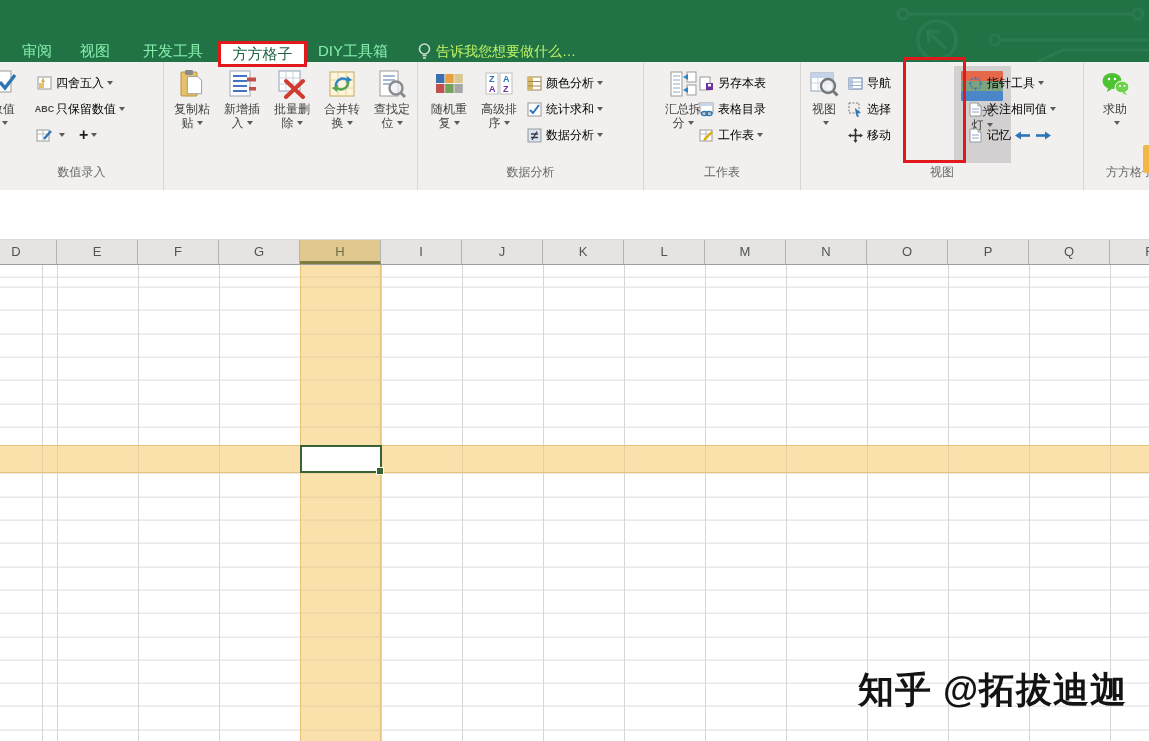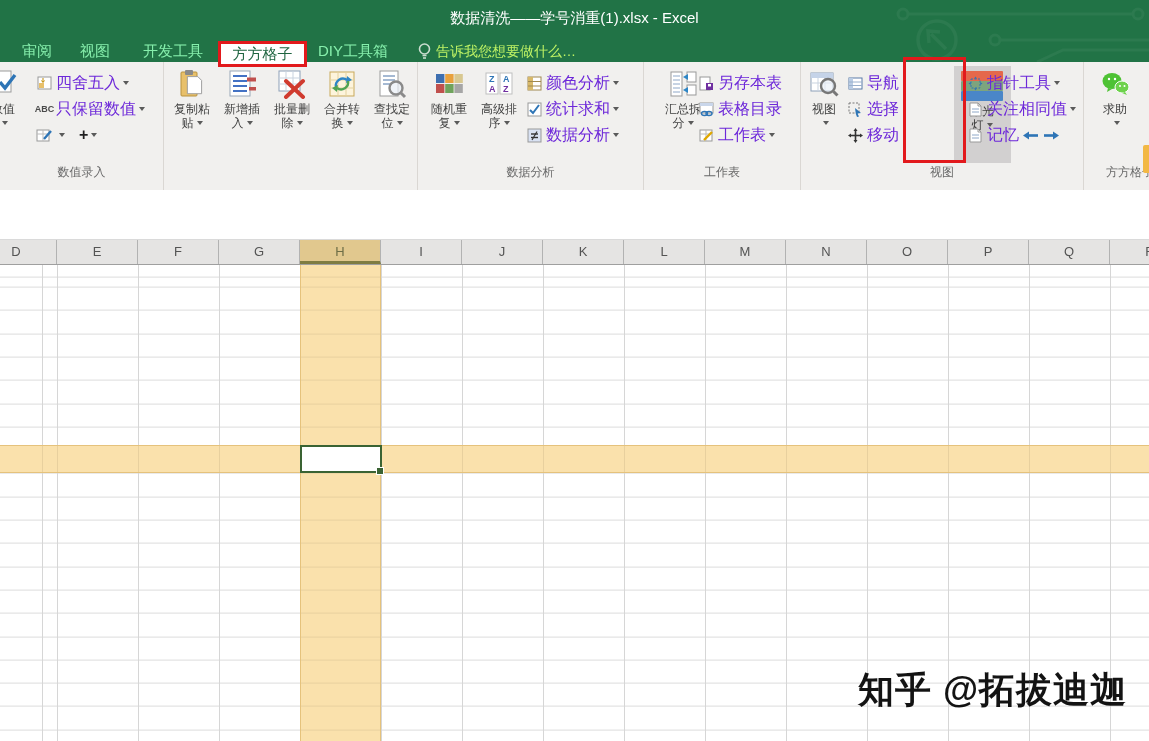--- a/index.html
+++ b/index.html
@@ -21,21 +21,21 @@
   .grp{position:absolute;top:0;height:128px;border-right:1px solid #DAD7D3;}
   .grplabel{position:absolute;bottom:9px;left:0;right:0;text-align:center;font-size:12px;color:#696969;white-space:nowrap;}
   .bigbtn{position:absolute;top:4px;display:flex;flex-direction:column;align-items:center;width:50px;cursor:default;}
   .bicon{height:36px;display:flex;align-items:center;justify-content:center;}
   .bl{font-size:12px;line-height:14px;color:#3F3F3F;white-space:nowrap;}
   .cr{display:inline-block;width:0;height:0;border-left:3.5px solid transparent;border-right:3.5px solid transparent;
       border-top:4px solid #5A5A5A;margin-left:3px;vertical-align:2px;}
   .scol{position:absolute;top:8px;}
   .srow{display:flex;align-items:center;height:26px;white-space:nowrap;cursor:default;}
   .sicon{width:17px;height:16px;margin-right:3px;display:inline-flex;align-items:center;justify-content:center;}
-  .sl{font-size:16px;color:#6d28d9;}
+  .sl{font-size:12px;color:#000000;}
   .abc{font-size:9px;font-weight:bold;color:#4A4A4A;letter-spacing:0;text-align:center;}
   .plus{font-size:16px;font-weight:bold;color:#1F1F1F;}
   .spot-bg{position:absolute;background:#D2D0D0;margin-left:48px;}
   .spot-stripes{width:42px;height:33px;display:flex;flex-direction:column;justify-content:center;gap:0;}
   .spot-stripes div{height:10px;border-radius:1px;}
   .redbox-spot{position:absolute;left:903px;top:57px;width:63px;height:106px;border:3px solid #E2191C;
                box-sizing:border-box;z-index:7;pointer-events:none;}
   .arrowpair{display:inline-flex;gap:4px;margin-left:4px;}
   .yellow-edge{position:absolute;left:1143px;top:83px;width:8px;height:28px;background:#F2B844;border-radius:2px;}
   
@@ -77,21 +77,20 @@
           <line x1="31" y1="14" x2="256" y2="14"></line>
           <circle cx="261" cy="14" r="5"></circle>
         <circle cx="60" cy="40" r="19" stroke-width="3.5"></circle>
         <line x1="69" y1="49" x2="54" y2="34" stroke-width="3.5"></line>
         <polyline points="52,43 51,31 63,32" stroke-width="3.5"></polyline>
         <circle cx="118" cy="40" r="5"></circle>
           <line x1="123" y1="40" x2="272" y2="40"></line>
         <polyline points="160,62 186,50 272,50"></polyline>
       </g>
     </svg>
-    <div class="wintitle">数据清洗——学号消重(1).xlsx - Excel</div>
     <div class="tab" style="left:22px">审阅</div>
     <div class="tab" style="left:80px">视图</div>
     <div class="tab" style="left:143px">开发工具</div>
     <div class="tab" style="left:318px">DIY工具箱</div>
     <div class="tab-active">
       <span>方方格子</span>
     </div>
     <svg class="bulb" width="15" height="18" viewBox="0 0 15 18">
       <circle cx="7.5" cy="7" r="5" fill="none" stroke="#CBDDD0" stroke-width="1.6"></circle>
       <line x1="5.5" y1="13.5" x2="9.5" y2="13.5" stroke="#CBDDD0" stroke-width="1.6"></line>

